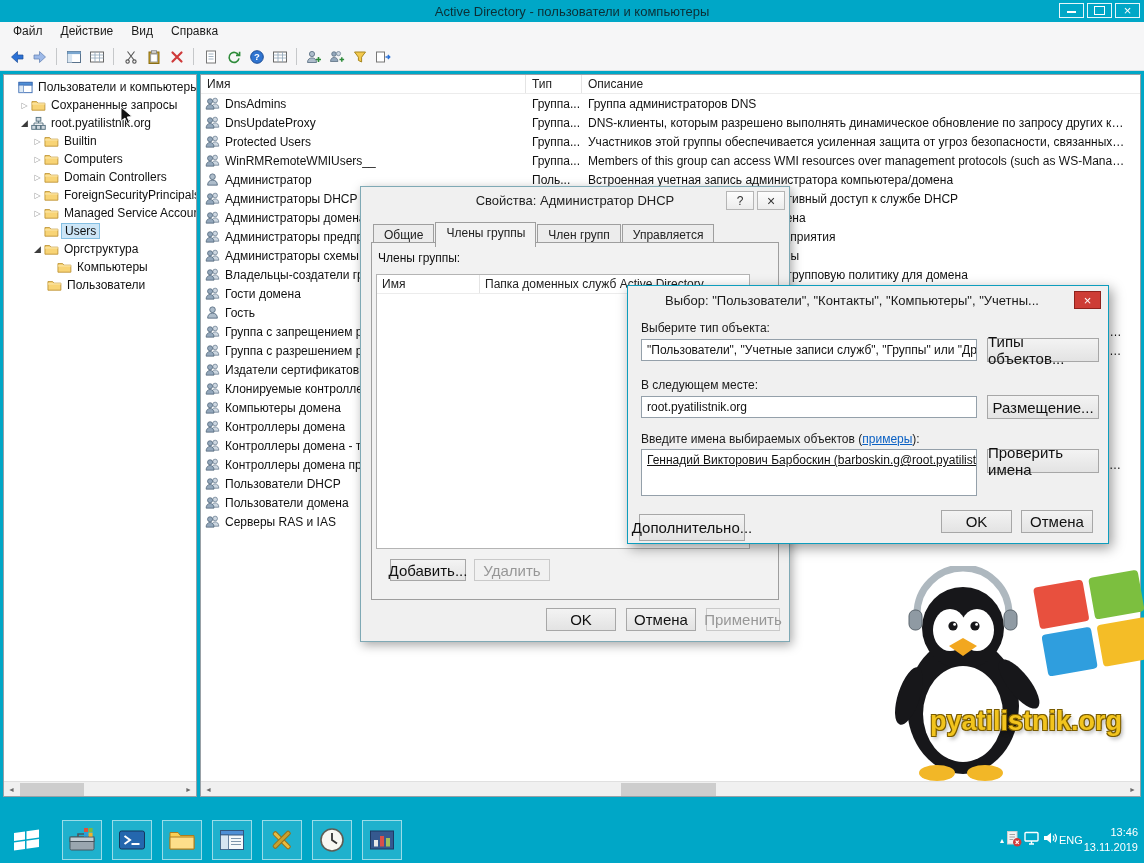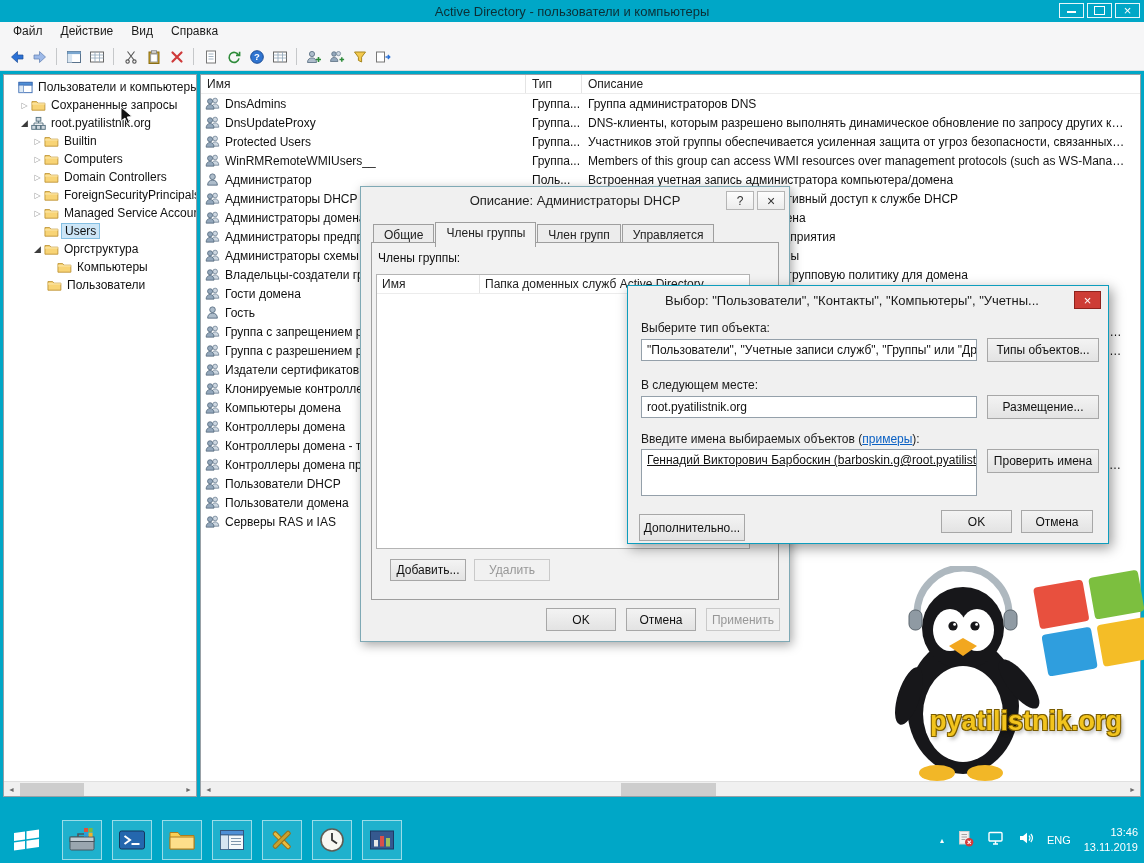--- a/index.html
+++ b/index.html
@@ -55,21 +55,21 @@
   .d1-btn{width:28px;height:19px;display:flex;align-items:center;justify-content:center;font-size:12px;color:#333;background:linear-gradient(#fdfdfd,#ececec);border:1px solid #b5b5b5}
   .d1-btn.q::before{content:"?"} .d1-btn.x::before{content:"×";font-size:14px}
   .d1-tabs{position:absolute;left:12px;top:35px;display:flex}
   .tab{font-size:12px;padding:3px 10px 4px;background:#ececec;border:1px solid #9e9e9e;border-bottom:none;position:relative;top:2px;margin-right:1px;color:#222}
   .tab.active{background:#f2f2f2;top:0;padding-bottom:7px;z-index:3}
   .d1-panel{position:absolute;left:10px;top:55px;width:408px;height:358px;background:#f2f2f2;border:1px solid #9e9e9e;z-index:2}
   .d1-mlabel{position:absolute;left:6px;top:8px;font-size:12px}
   .d1-list{position:absolute;left:4px;top:31px;width:374px;height:275px;background:#fff;border:1px solid #b4b4b4}
   .d1-lheader{height:19px;display:flex;border-bottom:1px solid #ececec;font-size:12px;color:#222}
   .mlh{padding:2px 0 0 5px;border-right:1px solid #e4e4e4;overflow:hidden;white-space:nowrap}
-  .btn{display:flex;align-items:center;justify-content:center;font-size:12px;color:#111;background:linear-gradient(#f3f3f3,#e3e3e3);border:1px solid #a7a7a7}
+  .btn{display:flex;align-items:center;justify-content:center;font-size:15px;color:#111;background:linear-gradient(#f3f3f3,#e3e3e3);border:1px solid #a7a7a7}
   .btn.disabled{background:#f1f1f1;border-color:#c9c9c9;color:#979797}
   .d1-add{position:absolute;left:18px;top:316px;width:76px;height:22px}
   .d1-remove{position:absolute;left:102px;top:316px;width:76px;height:22px}
   .d1-ok{position:absolute;left:185px;top:421px;width:70px;height:23px}
   .d1-cancel{position:absolute;left:265px;top:421px;width:70px;height:23px}
   .d1-apply{position:absolute;left:345px;top:421px;width:74px;height:23px}
 
   .d2{left:627px;top:285px;width:482px;height:259px;border:1px solid #0d9dbd;box-shadow:3px 4px 12px rgba(0,0,0,.4);z-index:30}
   .d2-title{height:28px;display:flex;align-items:center;justify-content:center;font-size:13px;color:#1a1a1a;padding:0 42px 0 10px;white-space:nowrap;overflow:hidden}
   .d2-close{position:absolute;right:7px;top:5px;width:27px;height:18px;background:#cd3d36;border:1px solid #8e221d;color:#fff;display:flex;align-items:center;justify-content:center;font-size:13px}
@@ -85,21 +85,21 @@
 
   
   .mascot{position:absolute;left:895px;top:566px;width:250px;height:228px;z-index:5}
   .watermark{position:absolute;left:930px;top:706px;z-index:6;font-size:27px;font-weight:bold;color:#f2c41d;text-shadow:1px 1px 0 #7a5c00,-1px -1px 0 #7a5c00,1px -1px 0 #7a5c00,-1px 1px 0 #7a5c00,2px 3px 4px rgba(0,0,0,.35)}
 
   
   .taskbar{position:absolute;left:0;bottom:0;width:100%;height:46px;background:#00a7c7;z-index:40;display:flex;align-items:center}
   .start{width:54px;height:46px;display:flex;align-items:center;justify-content:center}
   .tb-apps{display:flex;gap:10px;margin-left:8px}
   .tb-app{width:40px;height:40px;border:1px solid rgba(255,255,255,.55);background:rgba(255,255,255,.12);display:flex;align-items:center;justify-content:center}
-  .tray{position:absolute;right:6px;top:0;height:46px;display:flex;align-items:center;gap:13px;color:#fff}
+  .tray{position:absolute;right:6px;top:0;height:46px;display:flex;align-items:center;gap:1px;color:#fff}
   .tray-chevron{font-size:8px;color:#fff}
   .tray-chevron::before{content:"▴"}
   .tray-lang{font-size:11px}
   .tray-clock{font-size:11px;text-align:right;line-height:1.35}
   .cursor{position:absolute;left:120px;top:106px;z-index:50}
 </style>
 </head>
 <body>
 
 <div class="titlebar">
@@ -732,21 +732,21 @@
       <rect x="109" y="44" width="13" height="20" rx="6" fill="#8f9aa3" stroke="#5c666e"></rect>
       <ellipse cx="42" cy="207" rx="18" ry="8" fill="#f2b727"></ellipse>
       <ellipse cx="90" cy="207" rx="18" ry="8" fill="#f2b727"></ellipse>
     </g>
   </svg>
 </div>
 <div class="watermark">pyatilistnik.org</div>
 
 <div class="dialog d1">
   <div class="d1-title">
-    <span>Описание: Администраторы DHCP</span>
+    <span>Свойства: Администратор DHCP</span>
   </div>
   <div class="d1-btns">
     <span class="d1-btn q"></span>
     <span class="d1-btn x"></span>
   </div>
   <div class="d1-tabs" id="d1tabs">
       <div class="tab">Общие</div>
       <div class="tab active">Члены группы</div>
       <div class="tab">Член групп</div>
       <div class="tab">Управляется</div>

